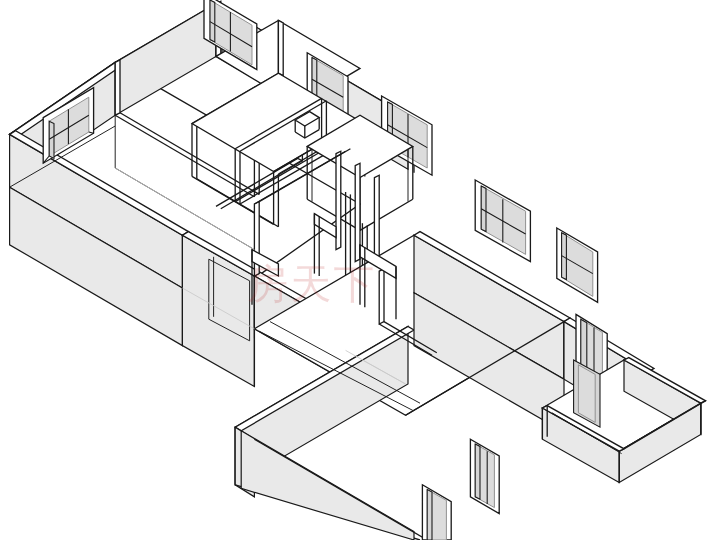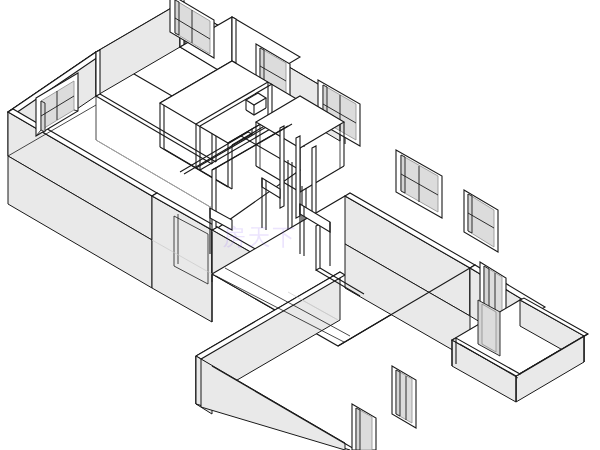--- a/index.html
+++ b/index.html
@@ -15,21 +15,21 @@
     background:#ffffff;
   }
   #plan{display:block;width:600px;height:450px;}
   .wm{
     position:absolute;
     left:170px;top:198px;
     width:180px;height:78px;
     opacity:.16;
     pointer-events:none;
     display:flex;align-items:center;justify-content:center;
-    font-size:23px;letter-spacing:2px;color:#8b5cf6;
+    font-size:34px;letter-spacing:2px;color:#b91c1c;
     font-family:"Liberation Serif", serif;
   }
 </style>
 </head>
 <body>
 
 <div id="stage">
 
   <svg id="plan" viewBox="0 0 600 450" xmlns="http://www.w3.org/2000/svg">
 

